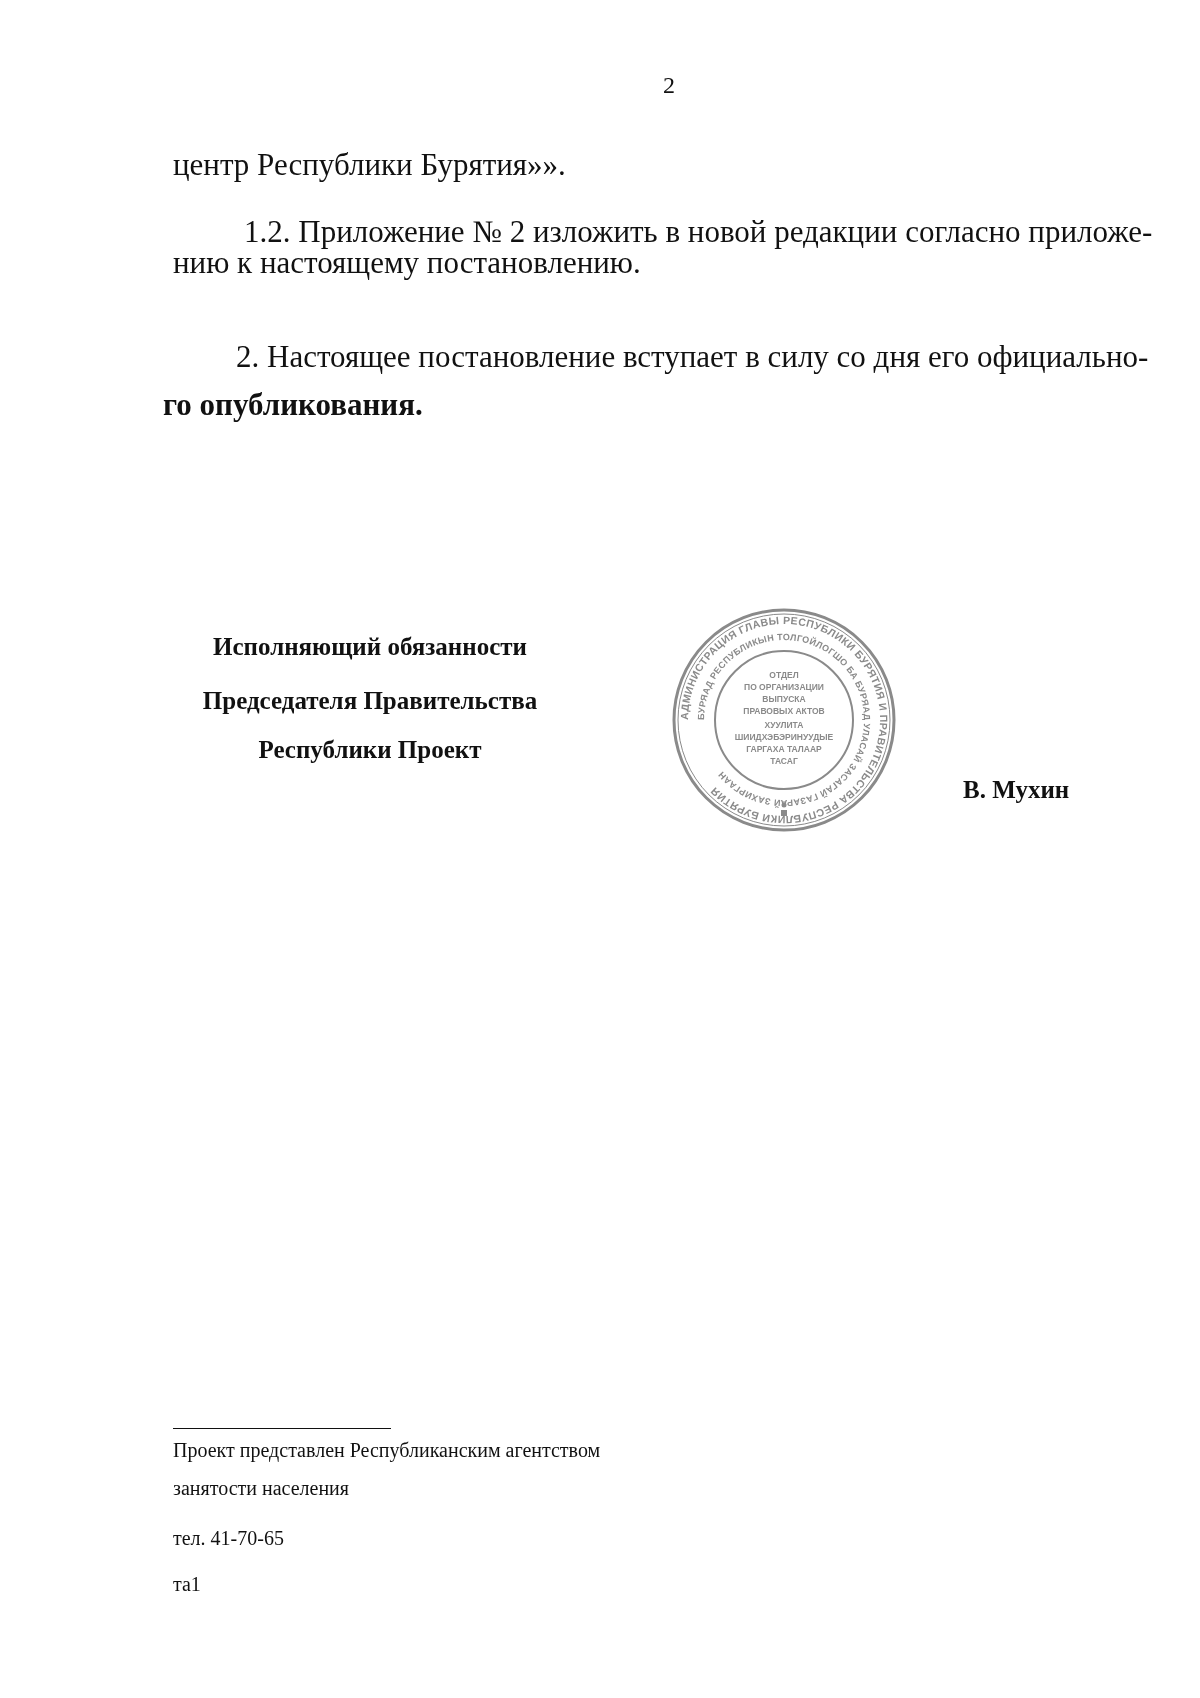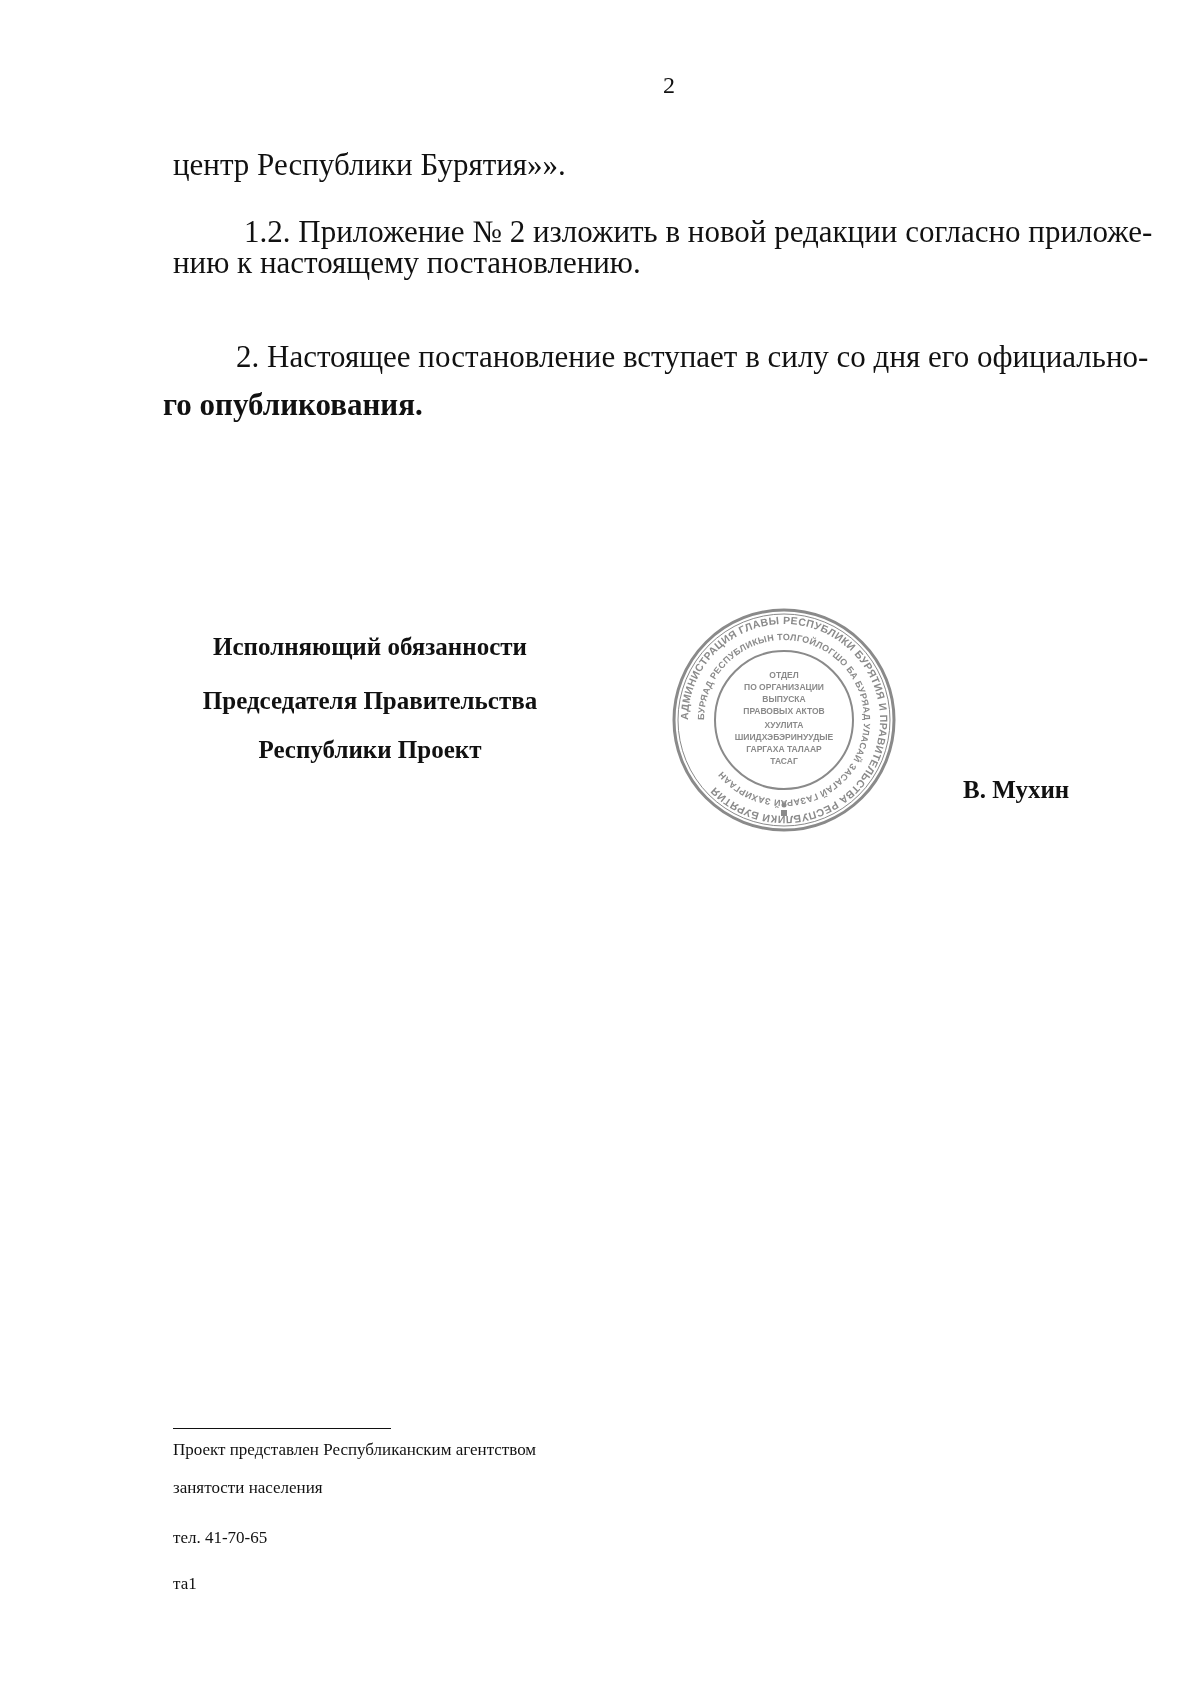--- a/index.html
+++ b/index.html
@@ -2,21 +2,21 @@
 <html><head>
   <meta charset="utf-8">
   <style>
     html, body { margin: 0; padding: 0; background: #ffffff; }
     body { width: 1200px; height: 1698px; position: relative; overflow: hidden;
            font-family: "Liberation Serif", "DejaVu Serif", serif; color: #111; }
     .abs { position: absolute; white-space: nowrap; }
     .body-text { font-size: 31px; line-height: 30px; }
     .page-num { left: 0; width: 1338px; text-align: center; top: 72px; font-size: 24px; }
     .sig { font-weight: bold; font-size: 25px; line-height: 30px; }
-    .foot { font-size: 17px; line-height: 24px; }
+    .foot { font-size: 20px; line-height: 24px; }
     .stamp { position: absolute; left: 670px; top: 606px; width: 228px; height: 228px; }
     .footer-rule { position: absolute; left: 173px; top: 1428px; width: 218px; height: 0; border-top: 1.5px solid #111; }
   </style>
 </head>
 <body>
 
 <div>
 
   <div class="abs page-num">2</div>
 

